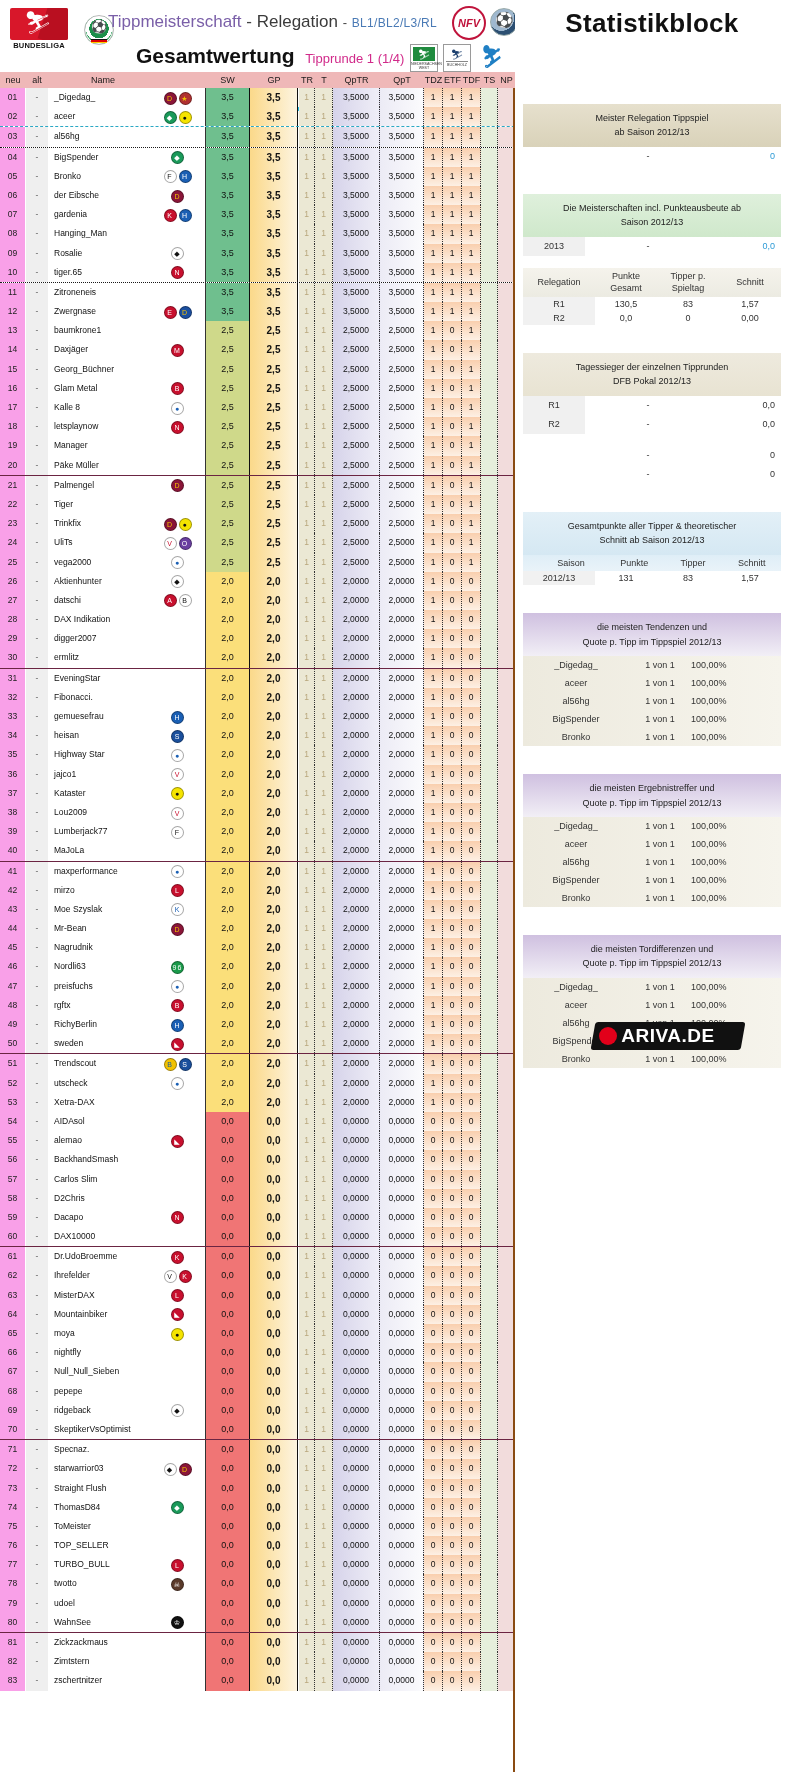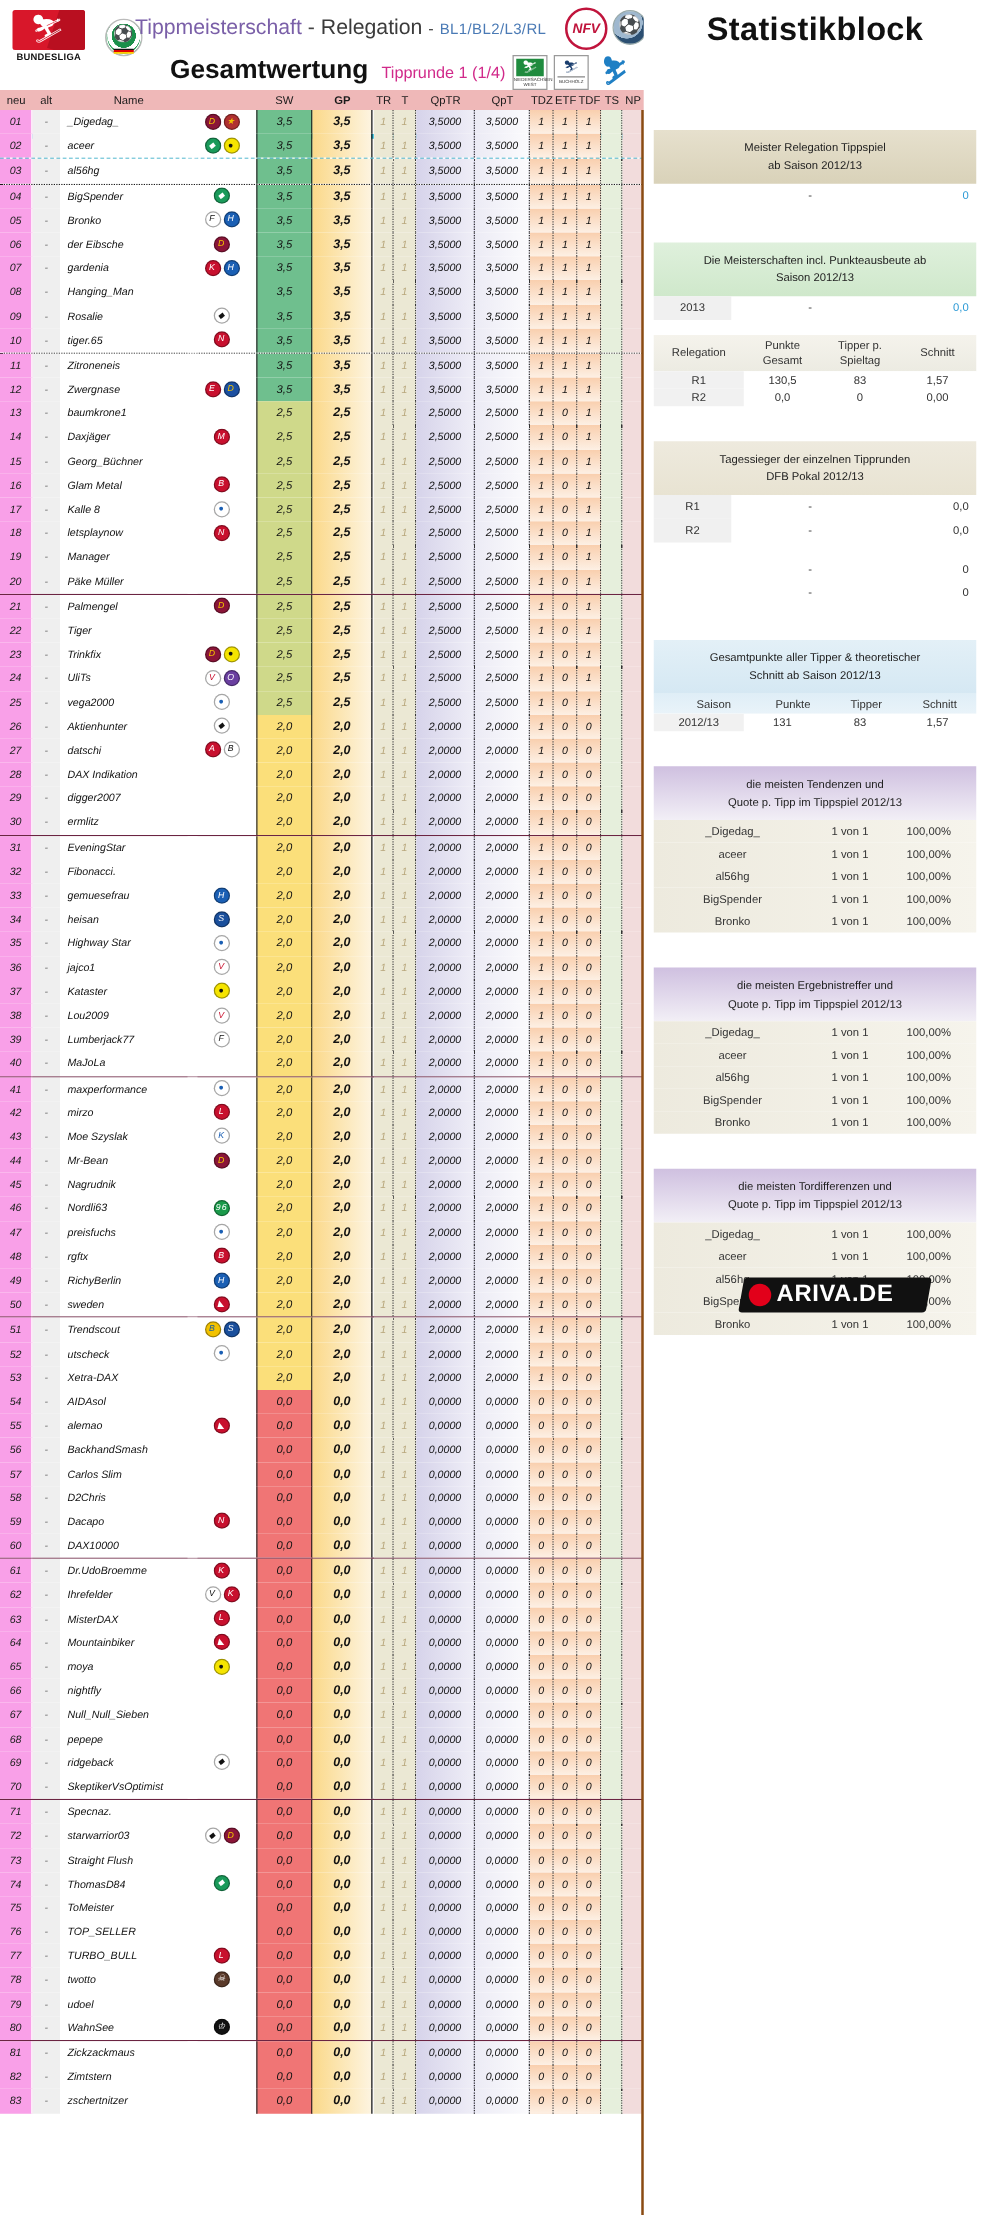--- a/index.html
+++ b/index.html
@@ -45,21 +45,21 @@
   .badge-sq .lbl{font-size:3.6px;text-align:center;color:#333;line-height:1.1;margin-top:1px;}
   .badge-sq.b2 .inner{background:#fff;color:#1a3e6e;border-bottom:1px solid #888;}
   .wbv{position:absolute;left:478px;top:46px;font-size:22px;color:#1f7fc4;font-weight:bold;line-height:1;transform:scaleX(.75);}
 
   
   .thead{position:absolute;left:0;top:72px;width:515px;height:16px;background:#efb8b8;font-size:9px;}
   .thead .cell{position:absolute;top:0;height:16px;line-height:16px;text-align:center;color:#1a1a1a;}
   .thead .r2r1{position:absolute;top:0;height:16px;background:#dfa0a0;}
 
   
-  .tbl{position:absolute;left:0;top:88px;width:580px;font-size:8.5px;color:#111;font-style:italic;}
+  .tbl{position:absolute;left:0;top:88px;width:580px;font-size:8.5px;color:#111;}
   .row{position:relative;height:19.2px;}
   .row .c{position:absolute;top:0;height:19.2px;line-height:19.2px;box-sizing:border-box;}
   .c-neu{left:0;width:26px;text-align:center;background:#f9a0e8;color:#222;font-size:8.5px;border-right:1px solid #fff;}
   .c-alt{left:26px;width:22px;text-align:center;background:#efefef;color:#666;}
   .c-name{left:48px;width:110px;padding-left:6px;background:#fff;text-align:left;}
   .c-logos{left:150px;width:55px;background:#fff;text-align:center;font-size:11px;letter-spacing:1px;}
   .c-sw{left:205px;width:45px;text-align:center;font-weight:normal;font-size:9px;
         border-left:1px solid #333;border-right:1px solid #111;}
   .c-gp{left:250px;width:48px;text-align:center;font-weight:bold;font-size:10px;border-right:1px solid #111;}
   .c-tr{left:299px;width:16px;text-align:center;color:#b8a77c;border-right:1px dotted #333;}
@@ -113,21 +113,21 @@
   .p-grid{display:flex;font-size:9px;color:#333;}
   .p-grid > div{padding:2px 4px;box-sizing:border-box;text-align:center;}
   .cw1{width:72px;}.cw2{width:62px;}.cw3{width:62px;}.cw4{width:62px;}
   .p-grid.hd{background:linear-gradient(to bottom,#f5f3ec,#ecebe2);line-height:1.4;}
   .p-grid.hd.blue{background:linear-gradient(to bottom,#dfeef7,#e9f3f9);padding-left:14px;}
   .p-grid.dat{background:#fff;}
   .p-grid.dat .cw1{background:#f1f1f1;}
   .rank-row{display:flex;font-size:9px;background:linear-gradient(to right,#edeade,#f6f4ec);line-height:2;}
   .rank-row .n{flex:1;text-align:center;color:#333;}
   .rank-row .v{width:62px;text-align:center;color:#333;}
-  .rank-row .p{width:64px;text-align:center;padding-right:6px;color:#333;}
+  .rank-row .p{width:64px;text-align:left;padding-right:26px;color:#333;}
   .spacer{height:12px;}
 
   
   .ariva{position:absolute;left:78px;top:1022px;width:150px;height:28px;
     background:#111;border-radius:3px;transform:skewX(-10deg);}
   .ariva span{display:block;transform:skewX(10deg);color:#fff;font-size:19px;font-weight:bold;
     text-align:center;line-height:28px;letter-spacing:.5px;}
   .ariva .dot{position:absolute;left:6px;top:5px;width:18px;height:18px;border-radius:50%;
     background:#e2001a;transform:skewX(10deg);}
 </style>
@@ -174,21 +174,21 @@
         <div class="lbl">BUCHHOLZ</div>
     </div>
     <div class="wbv">⛷</div>
   </div>
 
   <div class="thead">
     <div class="cell" style="left:0;width:26px">neu</div>
     <div class="cell" style="left:26px;width:22px">alt</div>
     <div class="cell" style="left:48px;width:110px">Name</div>
     <div class="cell" style="left:205px;width:45px">SW</div>
-    <div class="cell" style="left:250px;width:48px;font-weight:bold">GP</div>
+    <div class="cell" style="left:250px;width:48px;font-weight:normal">GP</div>
     <div class="cell" style="left:299px;width:16px">TR</div>
     <div class="cell" style="left:315px;width:18px">T</div>
     <div class="cell" style="left:333px;width:47px">QpTR</div>
     <div class="cell" style="left:380px;width:44px">QpT</div>
     <div class="cell" style="left:424px;width:19px">TDZ</div>
     <div class="cell" style="left:443px;width:19px">ETF</div>
     <div class="cell" style="left:462px;width:19px">TDF</div>
     <div class="cell" style="left:481px;width:17px">TS</div>
     <div class="cell" style="left:498px;width:17px">NP</div>
     <div class="r2r1" style="left:515px;width:44px"></div>

